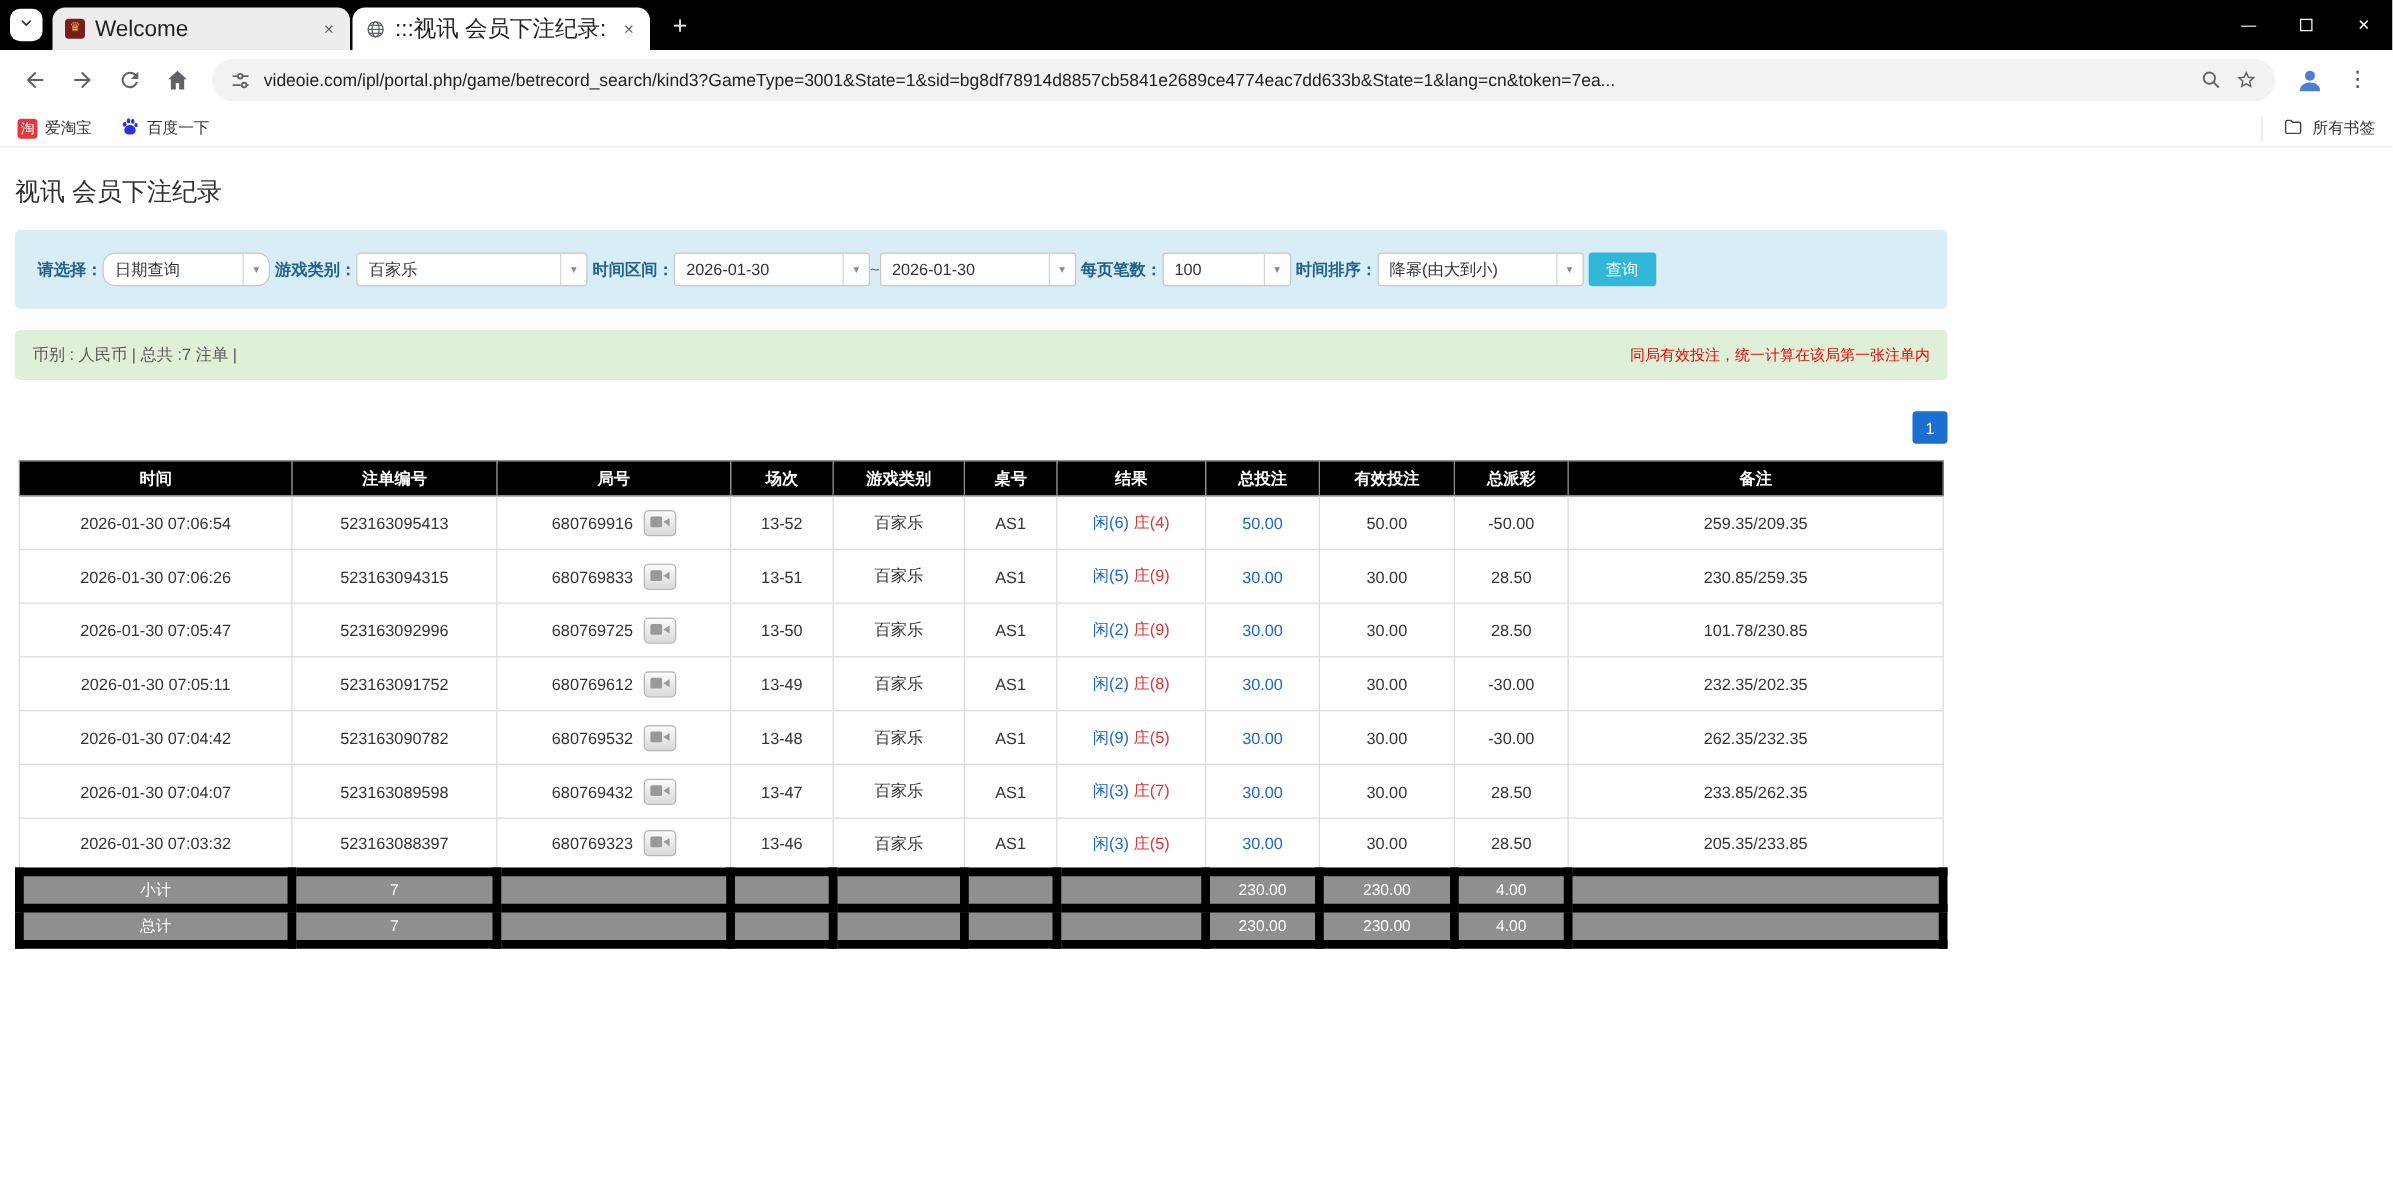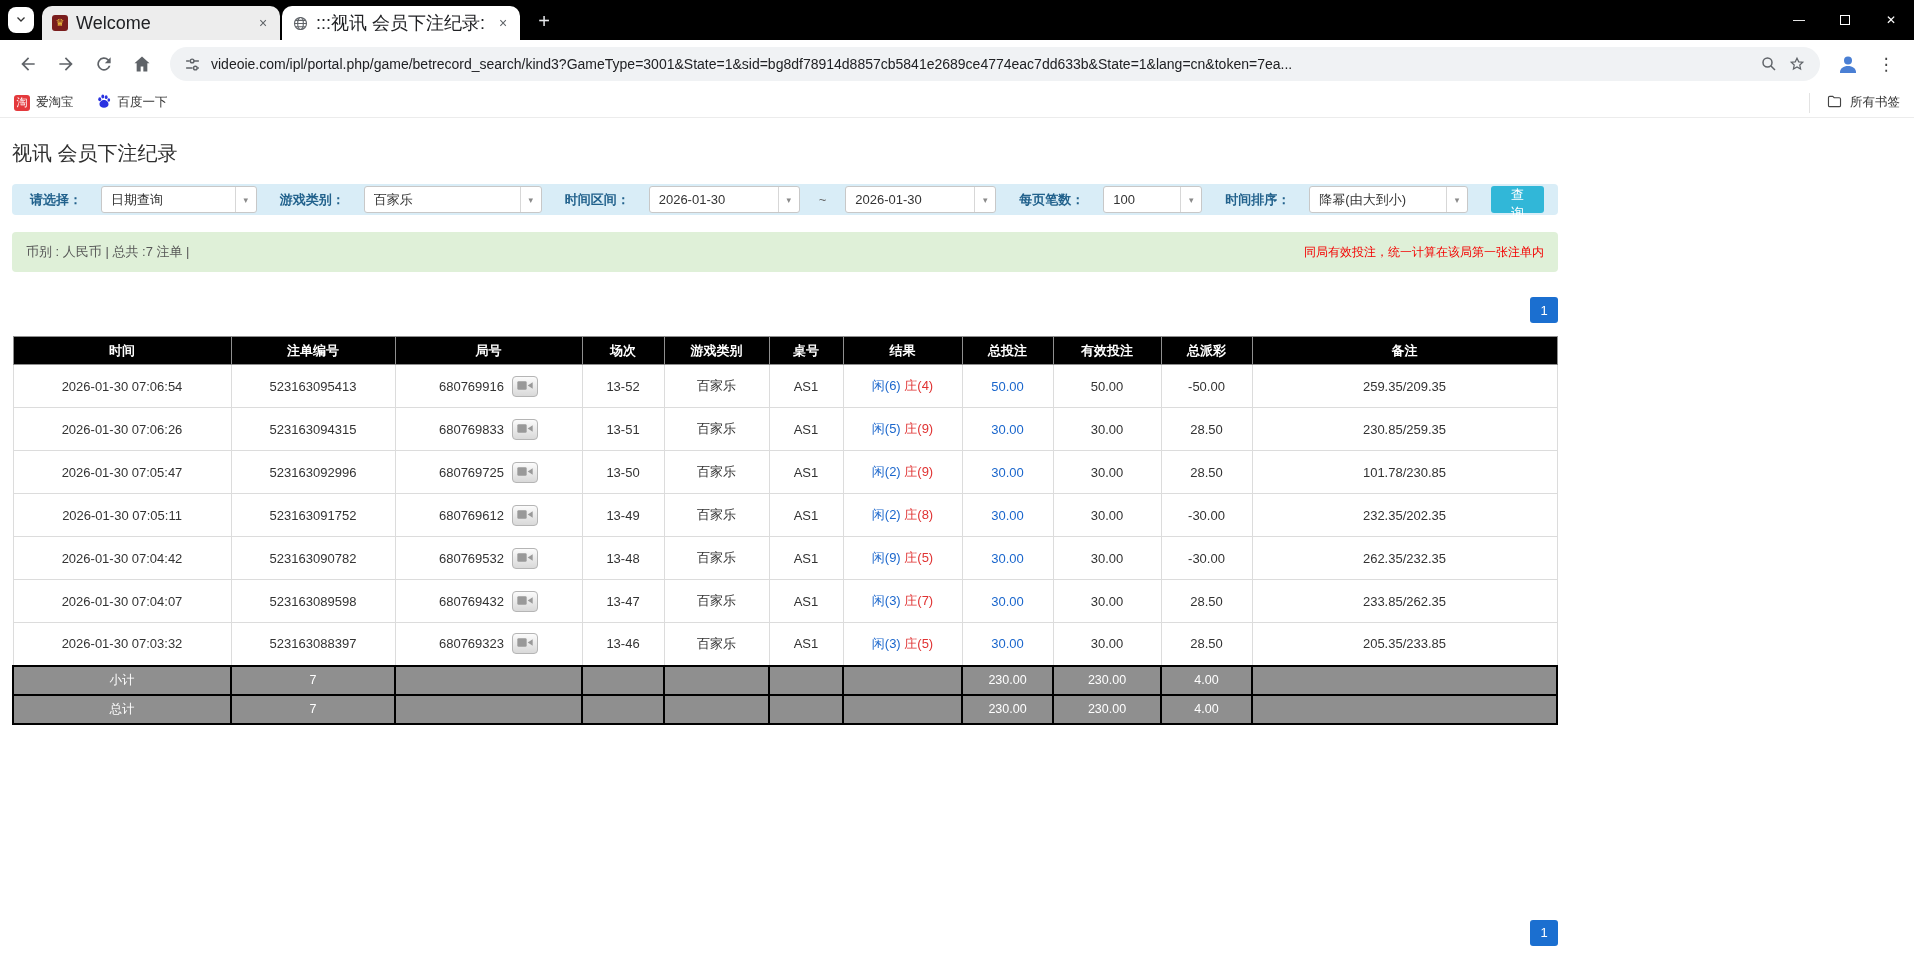--- a/index.html
+++ b/index.html
@@ -39,48 +39,48 @@
   .bm-item { display:flex; align-items:center; gap:6px; font-size:12.5px; color:#333; cursor:pointer; }
   .bm-icon { width:16px; height:16px; border-radius:3px; background:#e4393c; color:#fff; font-size:11px;
     display:flex; align-items:center; justify-content:center; }
   .bm-right { margin-left:auto; display:flex; align-items:center; gap:7px; font-size:12.5px; color:#333;
     padding-left:16px; border-left:1px solid #e3e3e3; height:20px; cursor:pointer; }
 
   
   .pagewrap { width:1546px; margin-left:12px; padding-top:14px; }
   h1.page-title { margin:8px 0 17px 0; font-size:20px; font-weight:500; color:#2f2f2f; }
 
-  .filter-bar { background:#d9edf7; border-radius:4px; padding:2px 14px; display:flex; align-items:center; gap:19px; }
+  .filter-bar { background:#d9edf7; border-radius:4px; padding:18px 14px; display:flex; align-items:center; gap:0; }
   .f-label { font-size:13px; font-weight:bold; color:#21618c; white-space:nowrap; margin-left:4px; }
   .select { background:#fff; border:1px solid #c8c8c8; border-radius:3px; height:27px; display:flex;
     align-items:center; font-size:13px; color:#333; cursor:pointer; overflow:hidden; }
   .select .val { flex:1; padding:0 9px; white-space:nowrap; }
   .select .arrow { width:21px; align-self:stretch; border-left:1px solid #d7d7d7; display:flex;
     align-items:center; justify-content:center; color:#8a8a8a; font-size:9px; }
-  .w-qt { width:162px; } .w-game { width:185px; } .w-date { width:157px; } .w-pp { width:103px; } .w-sort { width:165px; }
+  .w-qt { width:134px;border-radius:10px; } .w-game { width:185px; } .w-date { width:157px; } .w-pp { width:103px; } .w-sort { width:165px; }
   .tilde { font-size:13px; color:#666; }
   .search-btn { background:#31b7d8; border:none; border-radius:3px; color:#fff; font-size:13px; height:27px;
     padding:0 14px; margin-left:4px; cursor:pointer; font-family:inherit; }
 
   .info-bar { margin-top:17px; background:#dff0d8; border-radius:4px; padding:11px 14px; display:flex;
     justify-content:space-between; align-items:center; }
   .info-left { font-size:13px; color:#575757; }
   .info-right { font-size:12px; color:#f40000; }
 
   .pagi { display:flex; justify-content:flex-end; }
   .pagi.top { margin:25px 0 13px 0; }
   .pagi.bottom { margin-top:195px; }
   .page-btn { min-width:28px; height:26px; background:#1b6fd0; border-radius:3px; color:#fff; font-size:13px;
     display:flex; align-items:center; justify-content:center; cursor:pointer; }
 
   table.bets { width:100%; border-collapse:collapse; table-layout:fixed;margin-top:12px; }
   table.bets th { background:#000; color:#fff; font-size:13px; font-weight:bold; height:28px;
     border:1px solid #8f8f8f; }
   table.bets td { border:1px solid #dcdcdc; text-align:center; font-size:13px; color:#333; height:43px; }
-  tr.foot td { background:#8f8f8f; color:#fff; border:2px solid #000000; height:29px; font-size:12.5px; }
+  tr.foot td { background:#8f8f8f; color:#fff; border:7px solid #000000; height:29px; font-size:12.5px; }
   .bet-link { color:#1a66cc; cursor:pointer; text-decoration:none; }
   .player { color:#1a66cc; }
   .banker { color:#e03333; }
   .neg { color:#e03333; }
   .round-wrap { display:inline-flex; align-items:center; gap:8px; }
   .video-btn { width:26px; height:21px; border:1px solid #b5b5b5; border-radius:4px;
     background:linear-gradient(#fbfbfb,#d9d9d9); display:inline-flex; align-items:center; justify-content:center; cursor:pointer; }
 </style>
 </head>
 <body>

